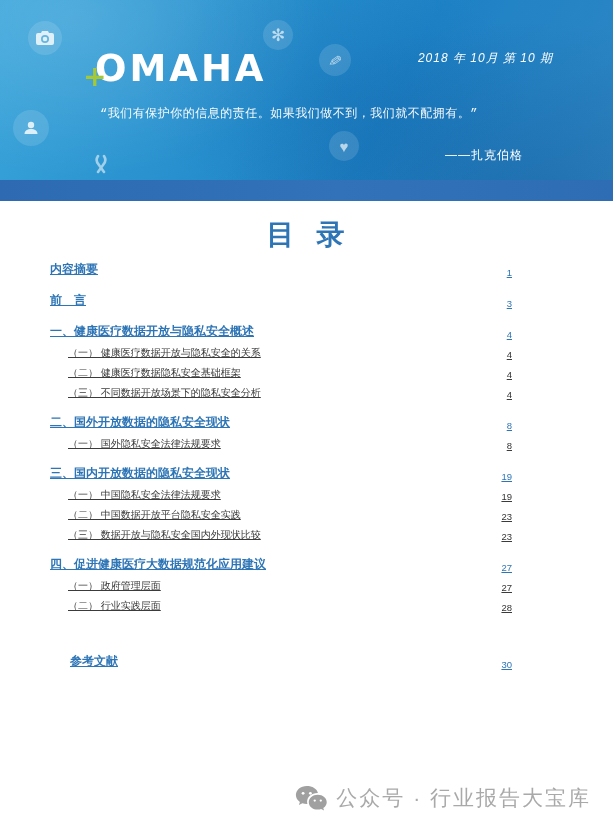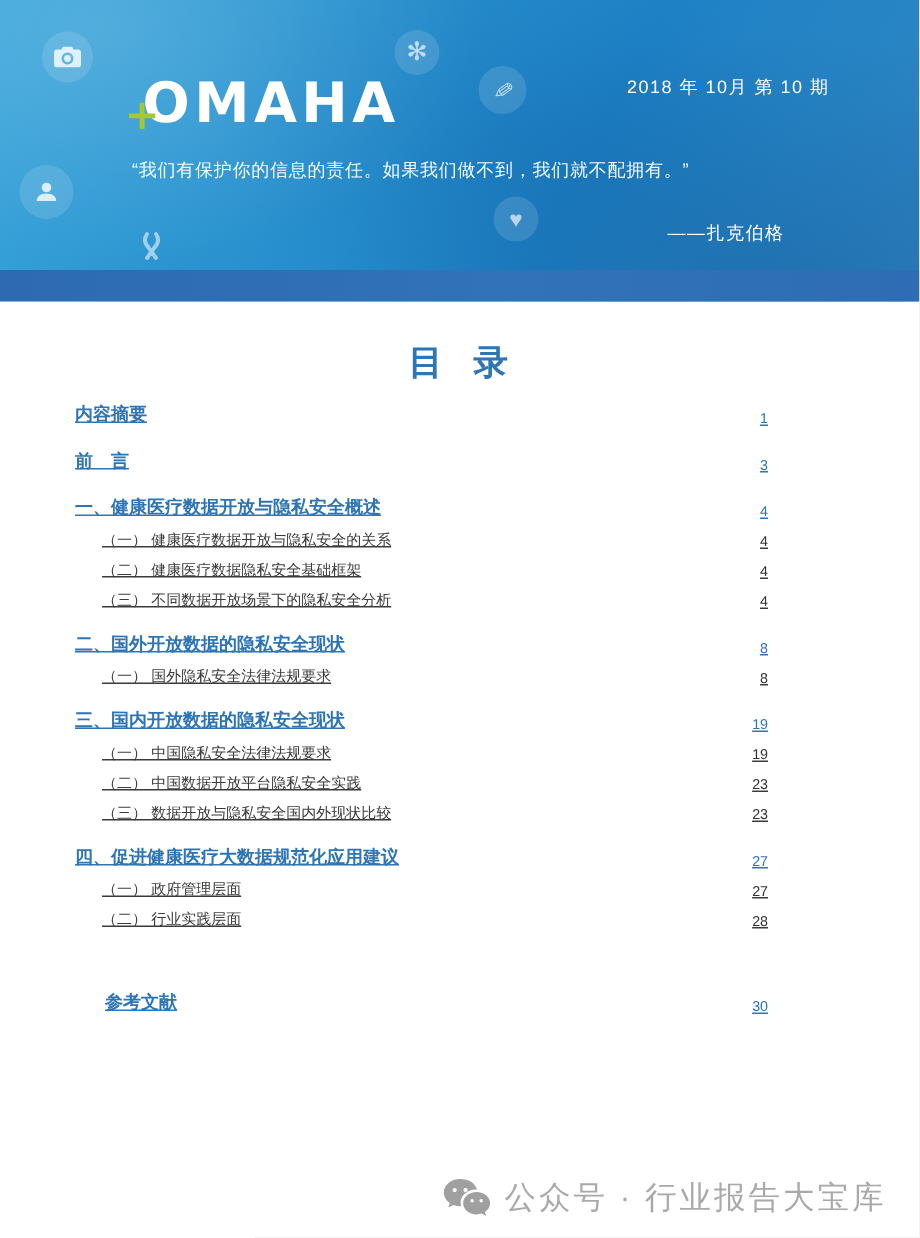--- a/index.html
+++ b/index.html
@@ -40,37 +40,37 @@
     font-size:37px;letter-spacing:3px;line-height:1;
     font-family:"DejaVu Sans","Liberation Sans",sans-serif;
   }
   .logo .plus{
     position:absolute;left:-12px;bottom:-4px;
     font-size:28px;font-weight:bold;letter-spacing:0;
     color:#a6c835;
   }
   .issue{
     position:absolute;top:50px;right:60px;
-    color:#ffffff;font-size:12px;letter-spacing:1px;
+    color:#ffffff;font-size:12px;letter-spacing:1px;font-style:italic;
   }
   .quote{
-    position:absolute;left:88px;top:105px;
-    color:rgba(255,255,255,0.96);font-size:12px;letter-spacing:0.5px;
+    position:absolute;left:100px;top:105px;
+    color:rgba(255,255,255,0.96);font-size:12px;letter-spacing:0.5px;font-family:Liberation Mono, monospace;
   }
   .attribution{
     position:absolute;top:147px;right:90px;
     color:#ffffff;font-size:12px;letter-spacing:1px;
   }
 
   
   .toc-title{
-    margin-top:29px;
+    margin-top:22px;
     text-align:center;
     color:#2e75b6;
-    font-size:23px;font-weight:bold;
+    font-size:28px;font-weight:bold;
     word-spacing:10px;letter-spacing:2px;
     height:23px;line-height:23px;
   }
   .toc-list{margin:12px 101px 0 50px;}
   .toc-row{
     display:flex;justify-content:space-between;align-items:flex-end;
     height:20px;
     text-decoration:underline;
   }
   .toc-row.level1{color:#2e75b6;font-weight:bold;font-size:12px;}

